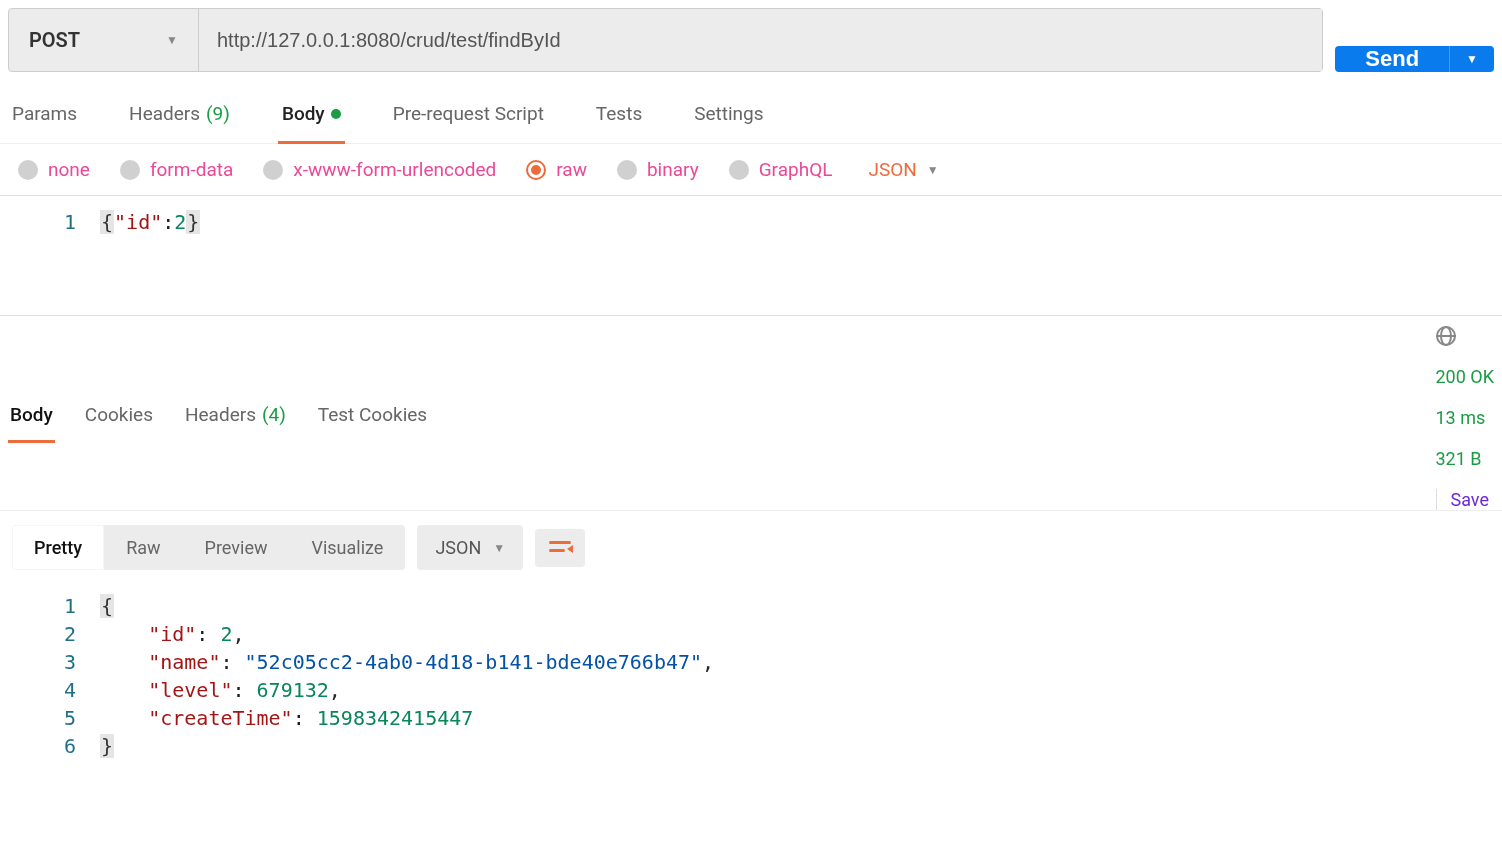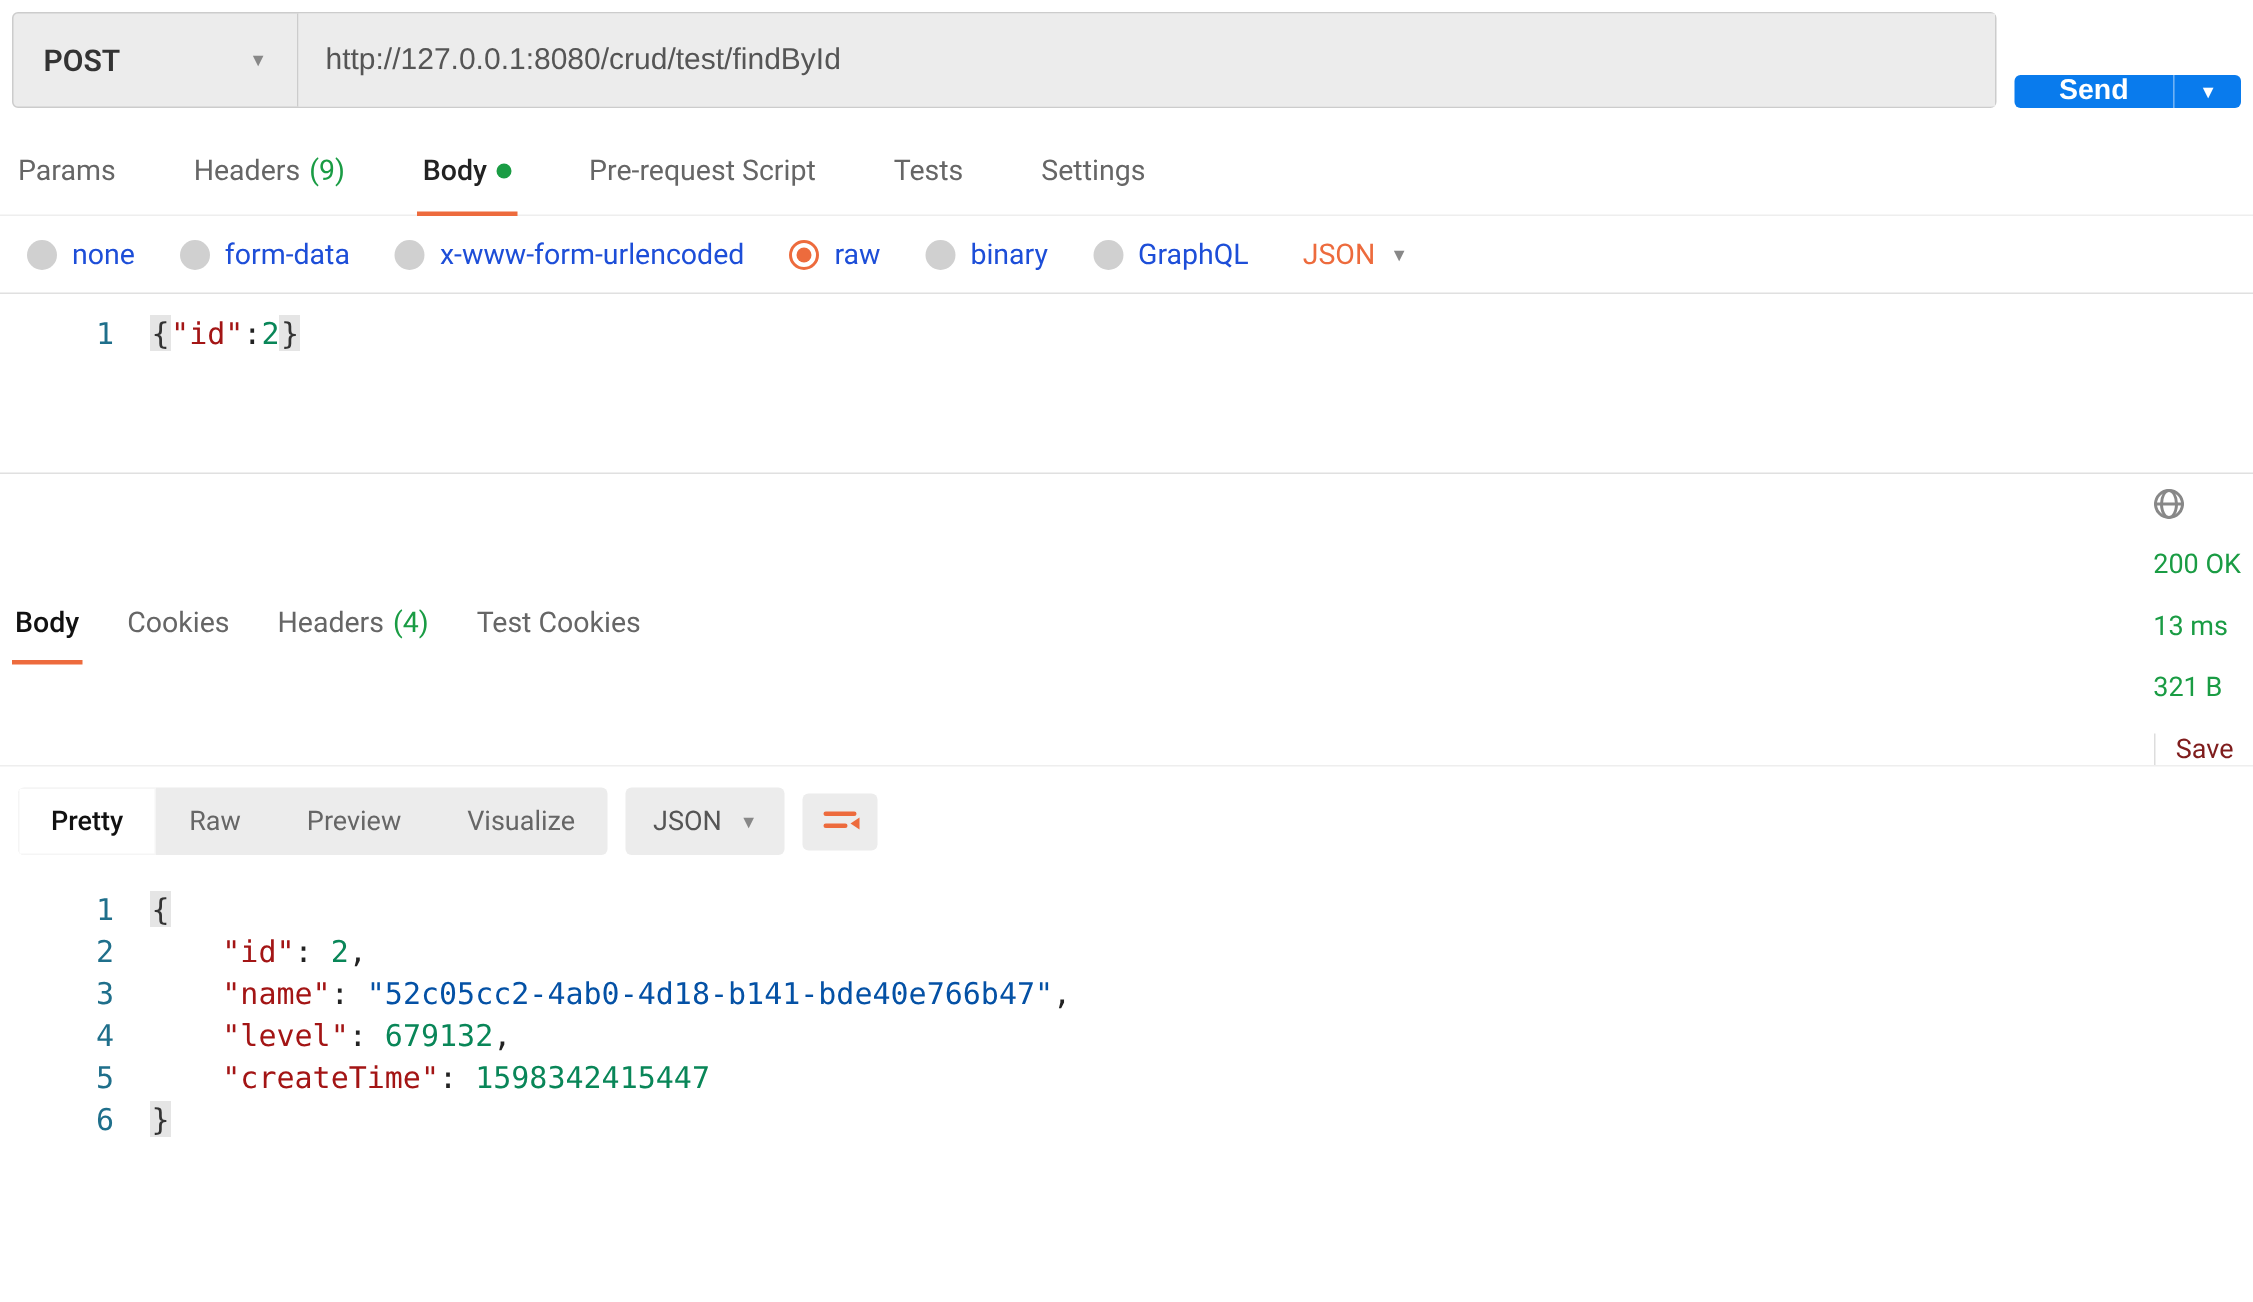--- a/index.html
+++ b/index.html
@@ -3,32 +3,32 @@
 <meta charset="utf-8">
 <style>
   * { box-sizing: border-box; margin: 0; padding: 0; }
   body { font-family: -apple-system, BlinkMacSystemFont, "Segoe UI", Roboto, Helvetica, Arial, sans-serif; font-size: 14px; color: #333; background: #fff; }
   
   .request-bar { display: flex; padding: 8px; gap: 12px; align-items: flex-end; }
   .method-url-group { display: flex; flex: 1; border: 1px solid #ccc; border-radius: 4px; background: #ececec; height: 64px; }
   .method-select { display: flex; align-items: center; justify-content: space-between; padding: 0 20px; width: 190px; border-right: 1px solid #ccc; cursor: pointer; font-size: 20px; font-weight: 600; color: #333; }
   .url-input { flex: 1; padding: 0 18px; display: flex; align-items: center; font-size: 20px; color: #555; background: #ececec; border: none; outline: none; }
   .send-group { display: flex; }
-  .send-btn { background: #097bed; color: #fff; border: none; padding: 0 30px; font-size: 19px; font-weight: 600; cursor: pointer; border-top-left-radius: 4px; border-bottom-left-radius: 4px; }
+  .send-btn { background: #097bed; color: #fff; border: none; padding: 0 30px; font-size: 22px; font-weight: 600; cursor: pointer; border-top-left-radius: 4px; border-bottom-left-radius: 4px; }
   .send-caret { background: #097bed; color: #fff; border: none; padding: 0 16px; cursor: pointer; border-top-right-radius: 4px; border-bottom-right-radius: 4px; border-left: 1px solid rgba(255,255,255,0.25); display: flex; align-items: center; }
   
   .tabs { display: flex; padding: 12px 8px 0 8px; gap: 44px; border-bottom: 1px solid #eee; }
   .tab { padding: 10px 4px 18px 4px; font-size: 19px; color: #666; cursor: pointer; position: relative; display: flex; align-items: center; gap: 6px; }
   .tab.active { color: #222; font-weight: 500; }
   .tab.active::after { content: ""; position: absolute; left: 0; right: 0; bottom: -1px; height: 3px; background: #ed6b3d; }
   .tab .dot { width: 10px; height: 10px; border-radius: 50%; background: #1a9c44; display: inline-block; }
   .tab .count { color: #1a9c44; }
   
   .body-type-row { display: flex; align-items: center; padding: 14px 18px; gap: 30px; border-bottom: 1px solid #e0e0e0; }
-  .radio-opt { display: flex; align-items: center; gap: 10px; font-size: 19px; color: #1d4ed8; cursor: pointer; }
+  .radio-opt { display: flex; align-items: center; gap: 10px; font-size: 19px; color: #ec4899; cursor: pointer; }
   .radio-circle { width: 20px; height: 20px; border-radius: 50%; background: #d0d0d0; display: inline-flex; align-items: center; justify-content: center; }
   .radio-circle.selected { border: 2px solid #ed6b3d; background: #fff; }
   .radio-circle.selected::after { content: ""; width: 10px; height: 10px; border-radius: 50%; background: #ed6b3d; }
   .format-sel { color: #ed6b3d; font-size: 19px; display: flex; align-items: center; gap: 10px; cursor: pointer; margin-left: 6px; }
   .caret-down { font-size: 12px; color: #888; }
   
   .editor { display: flex; border-bottom: 1px solid #e0e0e0; min-height: 120px; font-family: Menlo, Consolas, monospace; font-size: 20px; padding-top: 8px; }
   .gutter { width: 88px; text-align: right; color: #1f6f8b; padding: 4px 12px 0 0; user-select: none; }
   .gutter div { line-height: 28px; }
   .code { flex: 1; padding: 4px 0 0 12px; line-height: 28px; white-space: pre; }
@@ -37,21 +37,21 @@
   .tok-str { color: #0451a5; }
   .tok-num { color: #098658; }
   .tok-punct { color: #222; }
   
   .response-tabs { display: flex; align-items: center; padding: 10px 8px 0 8px; gap: 28px; border-bottom: 1px solid #eee; }
   .resp-tab { padding: 8px 2px 16px 2px; font-size: 19px; color: #666; cursor: pointer; position: relative; display: flex; align-items: center; gap: 6px; }
   .resp-tab.active { color: #111; font-weight: 500; }
   .resp-tab.active::after { content: ""; position: absolute; left: 0; right: 0; bottom: -1px; height: 3px; background: #ed6b3d; }
   .resp-right { margin-left: auto; display: flex; align-items: flex-start; gap: 20px; font-size: 18px; flex-direction: column; }
   .resp-right .green { color: #1a9c44; }
-  .resp-right .save { color: #7f1d1d; cursor: pointer; padding-left: 14px; border-left: 1px solid #ddd; }
+  .resp-right .save { color: #6d28d9; cursor: pointer; padding-left: 14px; border-left: 1px solid #ddd; }
   .globe-icon { width: 20px; height: 20px; border: 2px solid #888; border-radius: 50%; position: relative; display: inline-block; }
   .globe-icon::before { content: ""; position: absolute; top: -2px; bottom: -2px; left: 50%; width: 8px; transform: translateX(-50%); border: 2px solid #888; border-radius: 50%; }
   .globe-icon::after { content: ""; position: absolute; left: -2px; right: -2px; top: 50%; height: 2px; transform: translateY(-50%); background: #888; }
   
   .view-row { display: flex; align-items: center; padding: 14px 12px; gap: 12px; }
   .btn-group { display: flex; background: #ececec; border-radius: 4px; overflow: hidden; }
   .btn-group .vbtn { padding: 12px 22px; font-size: 18px; color: #666; cursor: pointer; }
   .btn-group .vbtn.active { color: #111; background: #fff; box-shadow: inset 0 0 0 1px rgba(0,0,0,0.04); font-weight: 500; }
   .format-btn { display: flex; align-items: center; gap: 12px; background: #ececec; border-radius: 4px; padding: 12px 18px; font-size: 18px; color: #555; cursor: pointer; }
   .wrap-btn { background: #ececec; border-radius: 4px; padding: 10px 14px; cursor: pointer; display: flex; align-items: center; }

